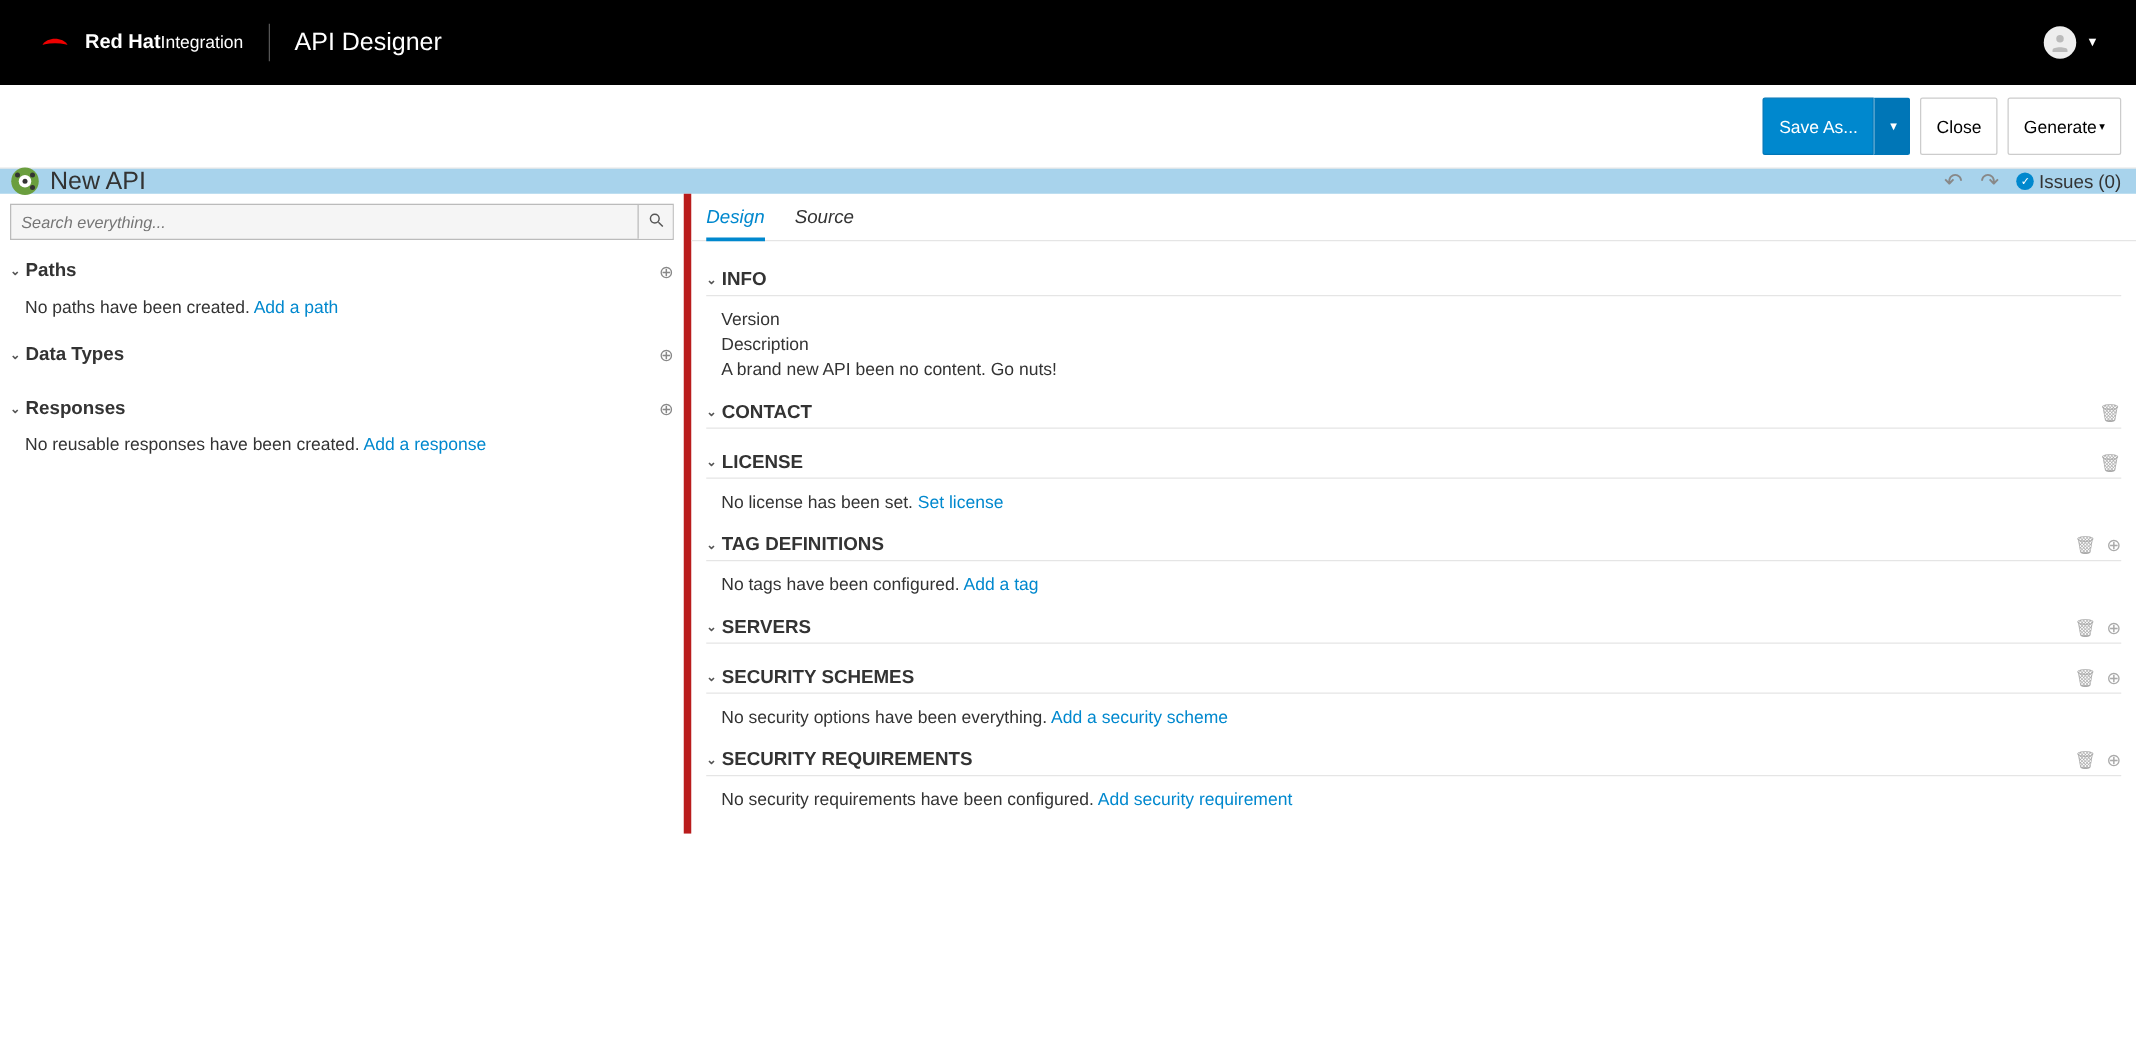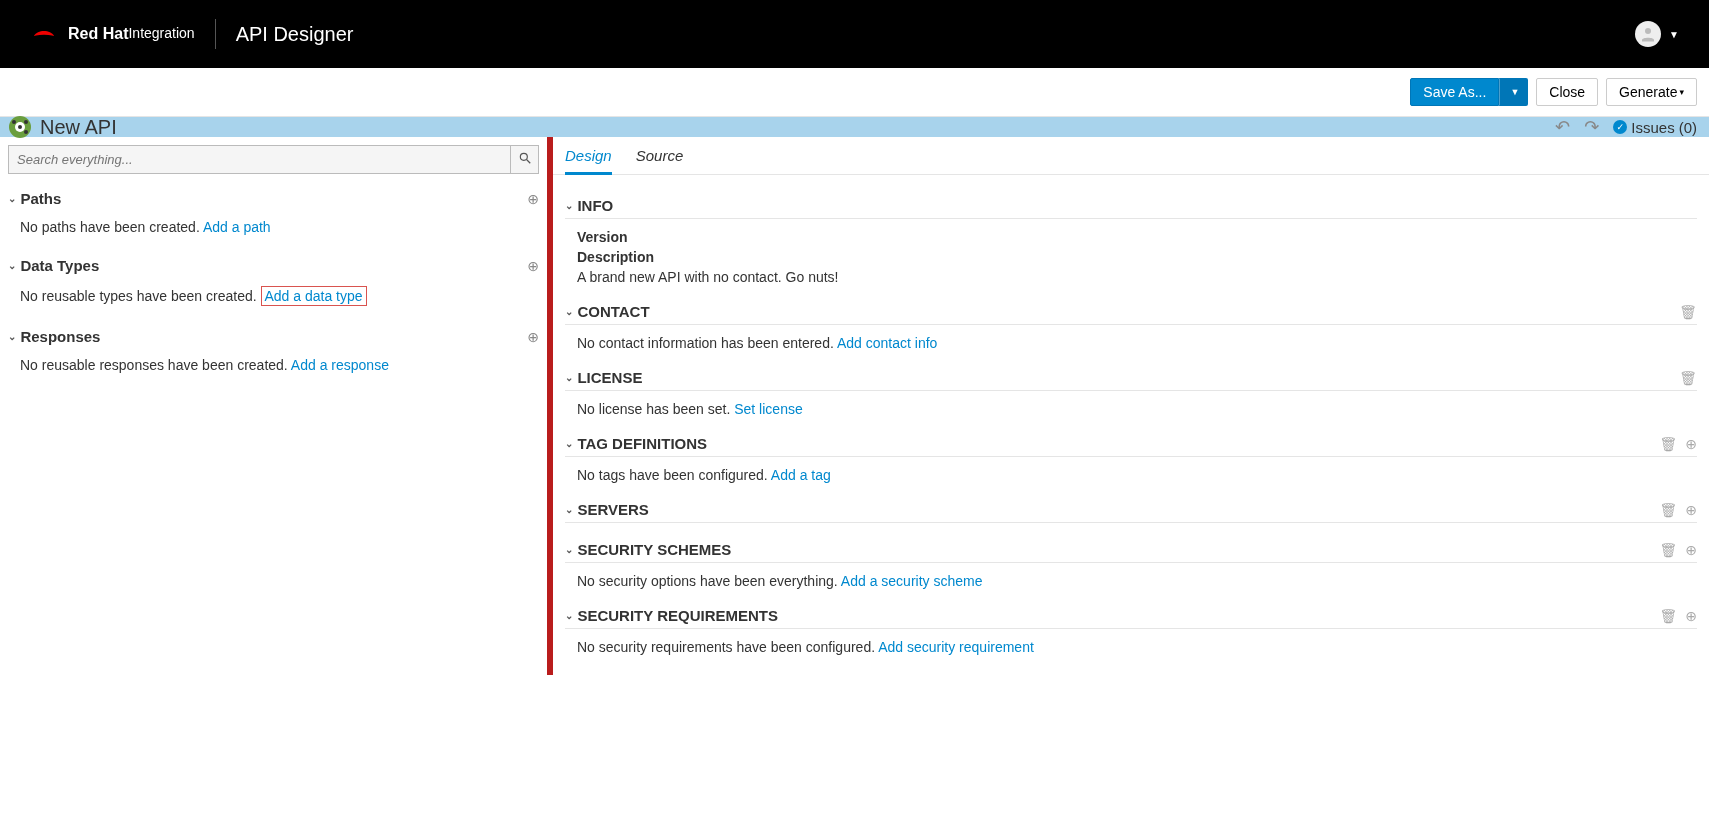--- a/index.html
+++ b/index.html
@@ -14,21 +14,21 @@
   .logo-bold { font-weight: 700; font-size: 16px; }
   .logo-sub { font-size: 14px; font-weight: 400; }
   .vbar { width: 1px; height: 30px; background: #555; }
   .app-title { font-size: 20px; font-weight: 300; }
   .header-right { display: flex; align-items: center; gap: 8px; }
   .avatar { width: 26px; height: 26px; border-radius: 50%; background: #eee; display: flex; align-items: center; justify-content: center; }
   .caret-white { color: #fff; font-size: 10px; }
   
   
   .toolbar { display: flex; justify-content: flex-end; padding: 10px 12px; gap: 8px; border-bottom: 1px solid #e5e5e5; }
-  .btn { padding: 4px 12px; border: 1px solid #ccc; background: #fff; border-radius: 2px; font-size: 14px; cursor: pointer; height: 28px; display: flex; align-items: center; }
+  .btn { padding: 4px 12px; border: 1px solid #ccc; background: #fff; border-radius: 2px; font-size: 14px; cursor: pointer; height: 46px; display: flex; align-items: center; }
   .btn-primary-group { display: flex; }
   .btn-primary { background: #0088ce; color: #fff; border: 1px solid #0076b7; border-radius: 2px 0 0 2px; }
   .btn-primary-caret { background: #0076b7; color: #fff; border: 1px solid #0076b7; border-left: 1px solid rgba(255,255,255,0.3); border-radius: 0 2px 2px 0; padding: 4px 8px; }
   .btn-caret-inner { font-size: 9px; margin-left: 2px; }
   
   
   .titlebar { background: #a8d3ec; display: flex; align-items: center; justify-content: space-between; height: 20px; padding: 0 12px 0 8px; }
   .titlebar-left { display: flex; align-items: center; gap: 8px; }
   .api-icon { width: 24px; height: 24px; }
   .title-text { font-size: 20px; color: #333; }
@@ -62,21 +62,21 @@
   .tab { padding-bottom: 8px; font-size: 15px; cursor: pointer; color: #333; font-style: italic; }
   .tab.active { color: #0088ce; border-bottom: 3px solid #0088ce; margin-bottom: -1px; }
   
   
   .main-content { padding: 4px 12px 20px 12px; }
   .msec { margin-top: 18px; }
   .msec-head { display: flex; align-items: center; justify-content: space-between; border-bottom: 1px solid #e5e5e5; padding-bottom: 4px; }
   .msec-title { font-weight: 700; font-size: 15px; display: flex; align-items: center; gap: 4px; }
   .msec-icons { display: flex; gap: 8px; color: #aaa; }
   .msec-body { padding: 10px 0 0 12px; font-size: 14px; }
-  .field-label { font-weight: 700; margin-bottom: 4px; }
+  .field-label { font-weight: 400; margin-bottom: 4px; }
   .field-val { margin-bottom: 12px; display:flex; align-items:center; gap:6px;}
   .pencil { color: #555; font-size: 12px; cursor:pointer; }
   .trash-icon, .plus-icon { cursor:pointer; font-size:14px; }
 </style>
 </head>
 <body>
 
 <div class="header">
   <div class="header-left">
     <div class="logo">
@@ -168,24 +168,20 @@
     </div>
 
     <div class="side-sec">
       <div class="side-sec-head">
         <span class="side-sec-title">
             <span class="chev">⌄</span>
             <span>Data Types</span>
           </span>
         <span class="plus-circ">⊕</span>
       </div>
-      <div class="side-sec-body">
-        <span>No reusable types have been created.</span>
-        <span class="highlight-box"><a class="link">Add a data type</a></span>
-      </div>
     </div>
 
     <div class="side-sec">
       <div class="side-sec-head">
         <span class="side-sec-title">
             <span class="chev">⌄</span>
             <span>Responses</span>
           </span>
         <span class="plus-circ">⊕</span>
       </div>
@@ -207,37 +203,33 @@
       <div class="msec">
         <div class="msec-head">
           <span class="msec-title">
               <span class="chev">⌄</span>
               <span>INFO</span>
             </span>
         </div>
         <div class="msec-body">
           <div class="field-label">Version</div>
           <div class="field-label">Description</div>
-          <div class="field-val">A brand new API with no contact. Go nuts!</div>
+          <div class="field-val">A brand new API been no content. Go nuts!</div>
         </div>
       </div>
 
       <div class="msec">
         <div class="msec-head">
           <span class="msec-title">
               <span class="chev">⌄</span>
               <span>CONTACT</span>
             </span>
           <span class="msec-icons">
               <span class="trash-icon">🗑</span>
             </span>
-        </div>
-        <div class="msec-body">
-          <span>No contact information has been entered.</span>
-          <a class="link">Add contact info</a>
         </div>
       </div>
 
       <div class="msec">
         <div class="msec-head">
           <span class="msec-title">
               <span class="chev">⌄</span>
               <span>LICENSE</span>
             </span>
           <span class="msec-icons">

